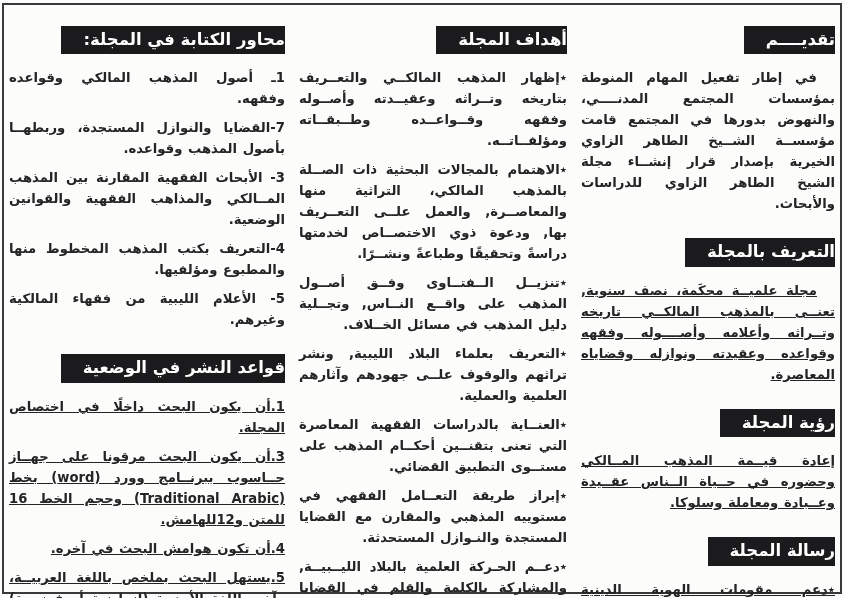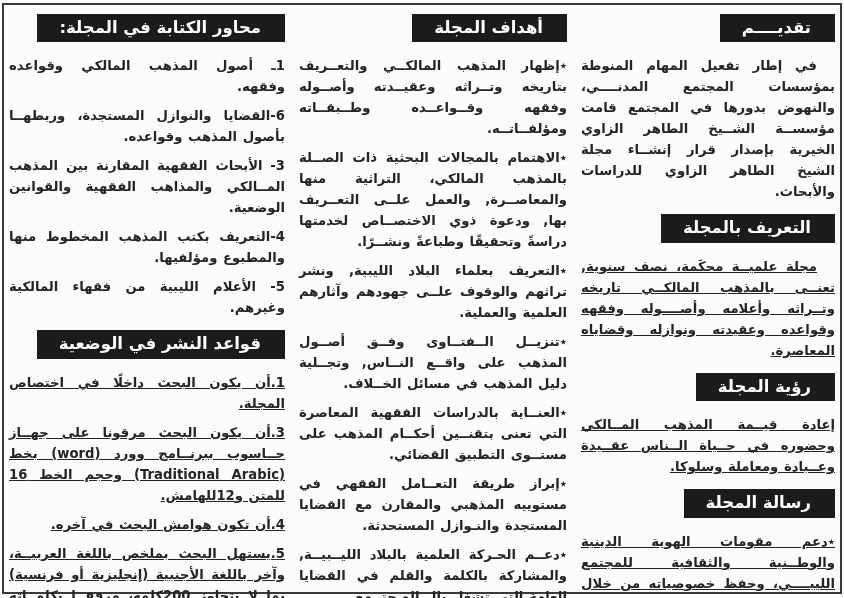--- a/index.html
+++ b/index.html
@@ -43,22 +43,22 @@
   .col-topics{width:276px;flex:0 0 276px;}
   .sec{margin:0;}
   .sec + .sec{margin-top:8px;text-decoration:underline;}
   .h-bar{
     display:inline-block;
     background:var(--header-bg);
     color:var(--header-text);
     font-size:16.5px;
     font-weight:bold;
     line-height:1.3;
-    margin:4px 0 5px 0;
-    padding:3px 24px 4px 22px;
+    margin:16px 0 5px 0;
+    padding:3px 0 4px 22px;
     letter-spacing:0;
   }
   .para{
     margin:8px 0 3px 0;
     font-size:13.2px;
     font-weight:bold;
     line-height:21px;
     text-align:justify;
     word-spacing:1px;
   }
@@ -90,34 +90,34 @@
         <p class="para">٭دعم مقومات الهوية الدينية والوطــنية والثقافية للمجتمع الليبــــي، وحفظ خصوصياته من خلال إحياء الدور الفاعل للمذهب المالكي على أسس علمية متينة بعيدة عن التعصــب والغلو والإقصــاء.</p>
         
       </div>
     </section>
 
     <section class="col col-goals">
       <div class="sec">
         <h2 class="h-bar">أهداف المجلة</h2>
         <p class="para">٭إظهار المذهب المالكــي والتعــريف بتاريخه وتــراثه وعقيــدته وأصــوله وفقهه وقــواعــده وطــبقــاته ومؤلفــاتــه.</p>
         <p class="para">٭الاهتمام بالمجالات البحثية ذات الصــلة بالمذهب المالكي، التراثية منها والمعاصــرة, والعمل علــى التعــريف بها, ودعوة ذوي الاختصــاص لخدمتها دراسةً وتحقيقًا وطباعةً ونشــرًا.</p>
+        <p class="para">٭تنزيــل الــفتــاوى وفــق أصــول المذهب على واقــع النــاس, وتجــلية دليل المذهب في مسائل الخــلاف.</p>
         <p class="para">٭التعريف بعلماء البلاد الليبية, ونشر تراثهم والوقوف علــى جهودهم وآثارهم العلمية والعملية.</p>
-        <p class="para">٭تنزيــل الــفتــاوى وفــق أصــول المذهب على واقــع النــاس, وتجــلية دليل المذهب في مسائل الخــلاف.</p>
         <p class="para">٭العنــاية بالدراسات الفقهية المعاصرة التي تعنى بتقنــين أحكــام المذهب على مستــوى التطبيق القضائي.</p>
         <p class="para">٭إبراز طريقة التعــامل الفقهي في مستوييه المذهبي والمقارن مع القضايا المستجدة والنـوازل المستحدثة.</p>
         <p class="para">٭دعــم الحـركة العلمية بالبلاد الليــبيــة, والمشاركة بالكلمة والقلم في القضايا العامة التي تشغل بال المـجتــمع.</p>
         <p class="para">٭التواصل مع شرائح المجتمع المختلفة من خلال تنــوع موضوعــات المجلة وحسن اختيــارها, ومسايرتها لهموم المجتمع وتطلعاته.</p>
       </div>
     </section>
 
     <section class="col col-topics">
       <div class="sec">
         <h2 class="h-bar">محاور الكتابة في المجلة:</h2>
         <p class="para">1ـ أصول المذهب المالكي وقواعده وفقهه.</p>
-        <p class="para">6-القضايا والنوازل المستجدة، وربطهــا بأصول المذهب وقواعده.</p>
+        <p class="para">7-القضايا والنوازل المستجدة، وربطهــا بأصول المذهب وقواعده.</p>
         <p class="para">3- الأبحاث الفقهية المقارنة بين المذهب المــالكي والمذاهب الفقهية والقوانين الوضعية.</p>
         <p class="para">4-التعريف بكتب المذهب المخطوط منها والمطبوع ومؤلفيها.</p>
         <p class="para">5- الأعلام الليبية من فقهاء المالكية وغيرهم.</p>
       </div>
       <div class="sec">
         <h2 class="h-bar">قواعد النشر في الوضعية</h2>
         <p class="para">1.أن يكون البحث داخلًا في اختصاص المجلة.</p>
         <p class="para">3.أن يكون البحث مرقونا على جهــاز حــاسوب ببرنــامج وورد (word) بخط (Traditional Arabic) وحجم الخط 16 للمتن و12للهامش.</p>
         <p class="para">4.أن تكون هوامش البحث في آخره.</p>
         <p class="para">5.يستهل البحث بملخص باللغة العربيــة، وآخر باللغة الأجنبية (إنجليزية أو فرنسية) بما لا يتجاوز 200كلمة، مرفقــا بكلمــاته المفتــاحية, على أن تكــون ترجمة الملخص صحيحة ومتخصصة، لا ترجمة آلية.</p>

